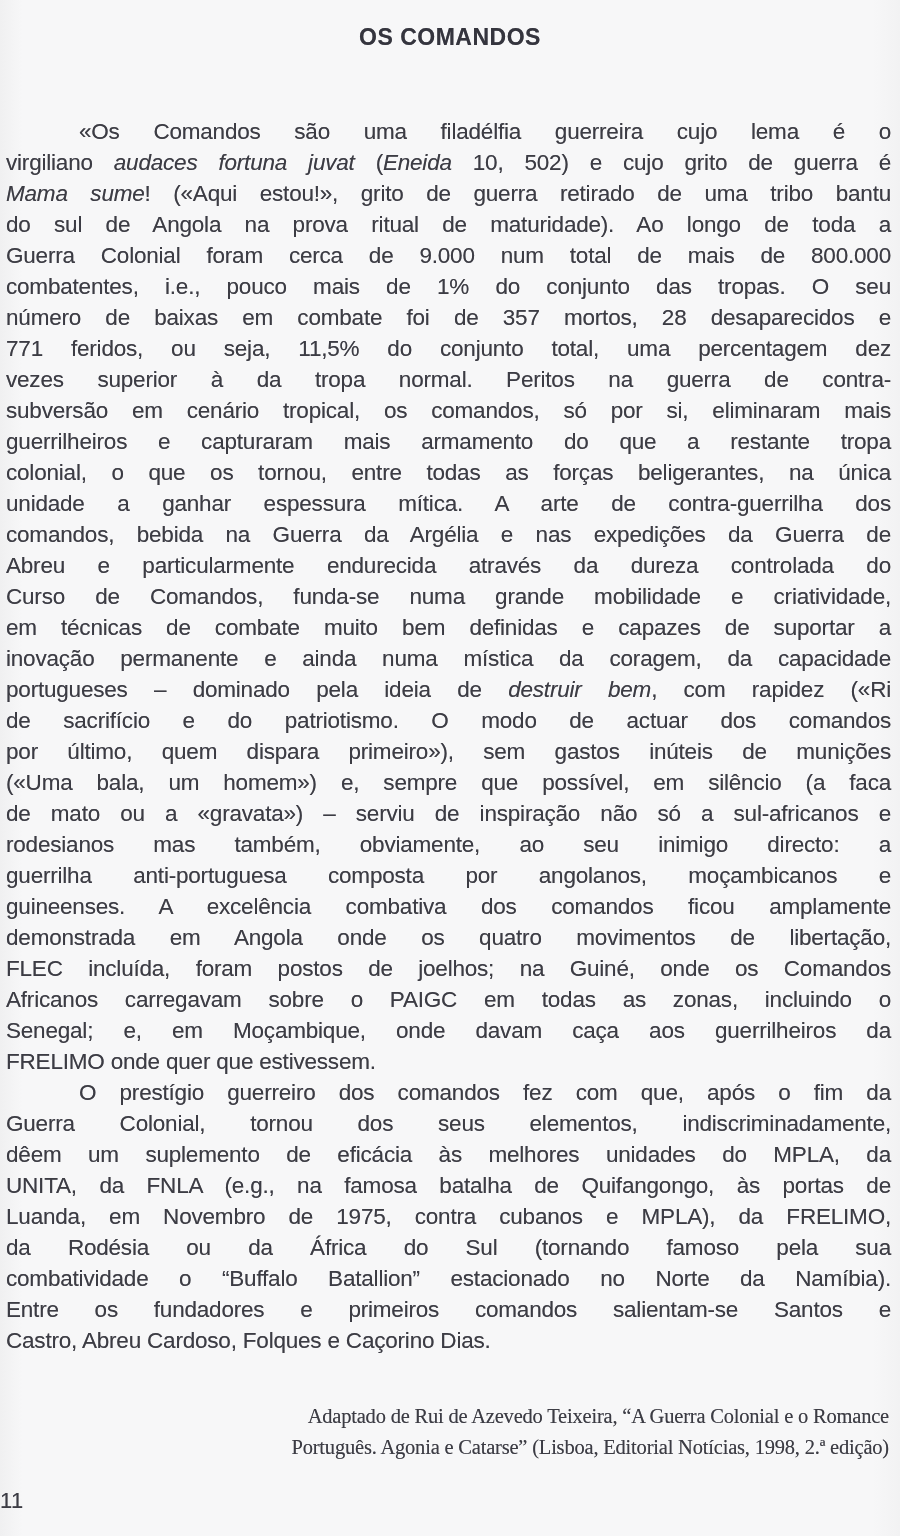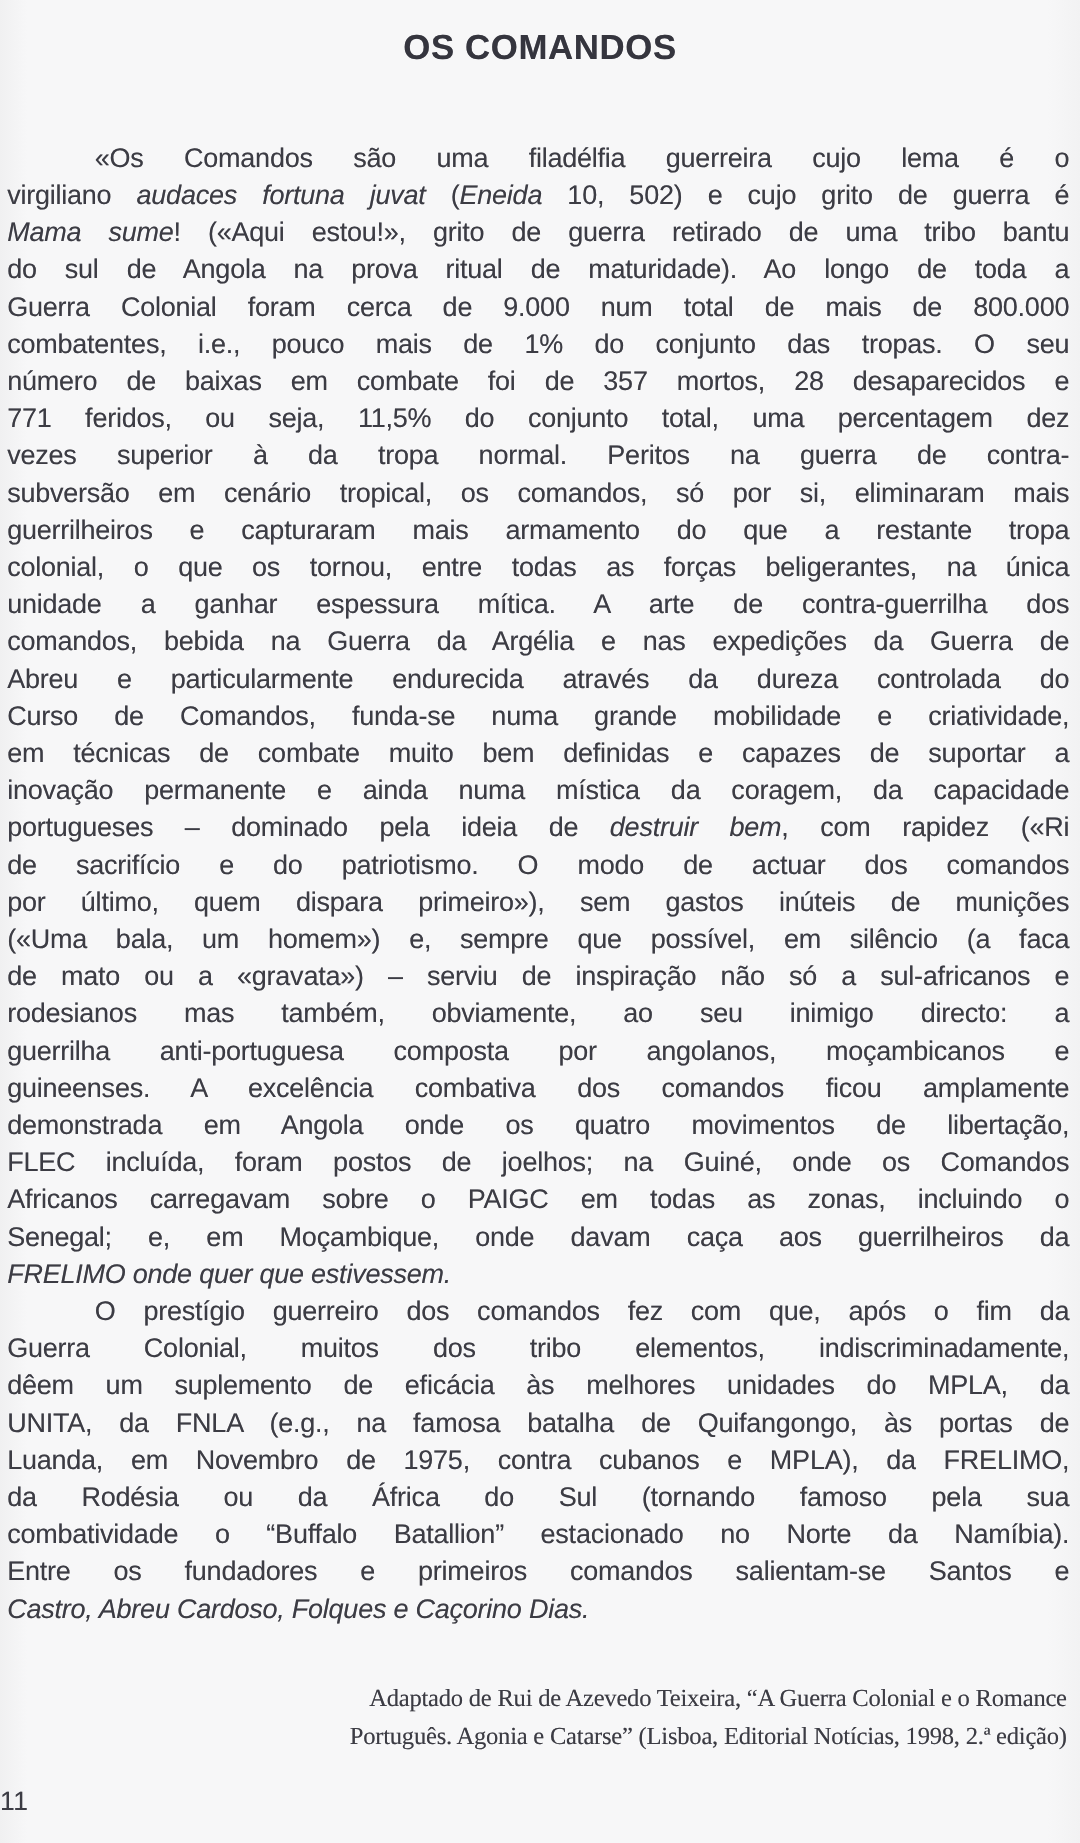--- a/index.html
+++ b/index.html
@@ -20,21 +20,21 @@
     background: linear-gradient(90deg, #f0f0f1 0%, #f7f7f8 2.5%, #f7f7f8 97%, #f2f2f3 100%);
     color: #3c3c44;
   }
   .page-title {
     position: absolute;
     top: 24px;
     left: 0;
     width: 100%;
     margin: 0;
     text-align: center;
-    font-size: 29px;
+    font-size: 23px;
     font-weight: bold;
     letter-spacing: 0.5px;
     color: #35353e;
     text-shadow: 0 0 0.5px rgba(53,53,62,0.55);
   }
   .body-text {
     position: absolute;
     top: 116px;
     left: 6px;
     right: 9px;
@@ -44,21 +44,20 @@
     line-height: 31px;
     font-size: 22.5px;
     letter-spacing: -0.2px;
     text-align: justify;
     text-align-last: justify;
     white-space: nowrap;
     text-shadow: 0 0 0.5px rgba(60,60,68,0.5);
   }
   .line.last {
     text-align-last: left;
-    font-style: italic;
   }
   .line.indent {
     padding-left: 73px;
   }
   .citation {
     position: absolute;
     top: 1401px;
     right: 11px;
     width: 780px;
     text-align: right;
@@ -115,21 +114,21 @@
       <div class="line"><span>de mato ou a «gravata») – serviu de inspiração não só a sul-africanos e</span></div>
       <div class="line"><span>rodesianos mas também, obviamente, ao seu inimigo directo: a</span></div>
       <div class="line"><span>guerrilha anti-portuguesa composta por angolanos, moçambicanos e</span></div>
       <div class="line"><span>guineenses. A excelência combativa dos comandos ficou amplamente</span></div>
       <div class="line"><span>demonstrada em Angola onde os quatro movimentos de libertação,</span></div>
       <div class="line"><span>FLEC incluída, foram postos de joelhos; na Guiné, onde os Comandos</span></div>
       <div class="line"><span>Africanos carregavam sobre o PAIGC em todas as zonas, incluindo o</span></div>
       <div class="line"><span>Senegal; e, em Moçambique, onde davam caça aos guerrilheiros da</span></div>
       <div class="line last"><span>FRELIMO onde quer que estivessem.</span></div>
       <div class="line indent"><span>O prestígio guerreiro dos comandos fez com que, após o fim da</span></div>
-      <div class="line"><span>Guerra Colonial, muitos dos tribo elementos, indiscriminadamente,</span></div>
+      <div class="line"><span>Guerra Colonial, tornou dos seus elementos, indiscriminadamente,</span></div>
       <div class="line"><span>dêem um suplemento de eficácia às melhores unidades do MPLA, da</span></div>
       <div class="line"><span>UNITA, da FNLA (e.g., na famosa batalha de Quifangongo, às portas de</span></div>
       <div class="line"><span>Luanda, em Novembro de 1975, contra cubanos e MPLA), da FRELIMO,</span></div>
       <div class="line"><span>da Rodésia ou da África do Sul (tornando famoso pela sua</span></div>
       <div class="line"><span>combatividade o “Buffalo Batallion” estacionado no Norte da Namíbia).</span></div>
       <div class="line"><span>Entre os fundadores e primeiros comandos salientam-se Santos e</span></div>
       <div class="line last"><span>Castro, Abreu Cardoso, Folques e Caçorino Dias.</span></div>
     </div>
   <div class="citation">
       <div class="cit-line"><span>Adaptado de Rui de Azevedo Teixeira, “A Guerra Colonial e o Romance</span></div>

